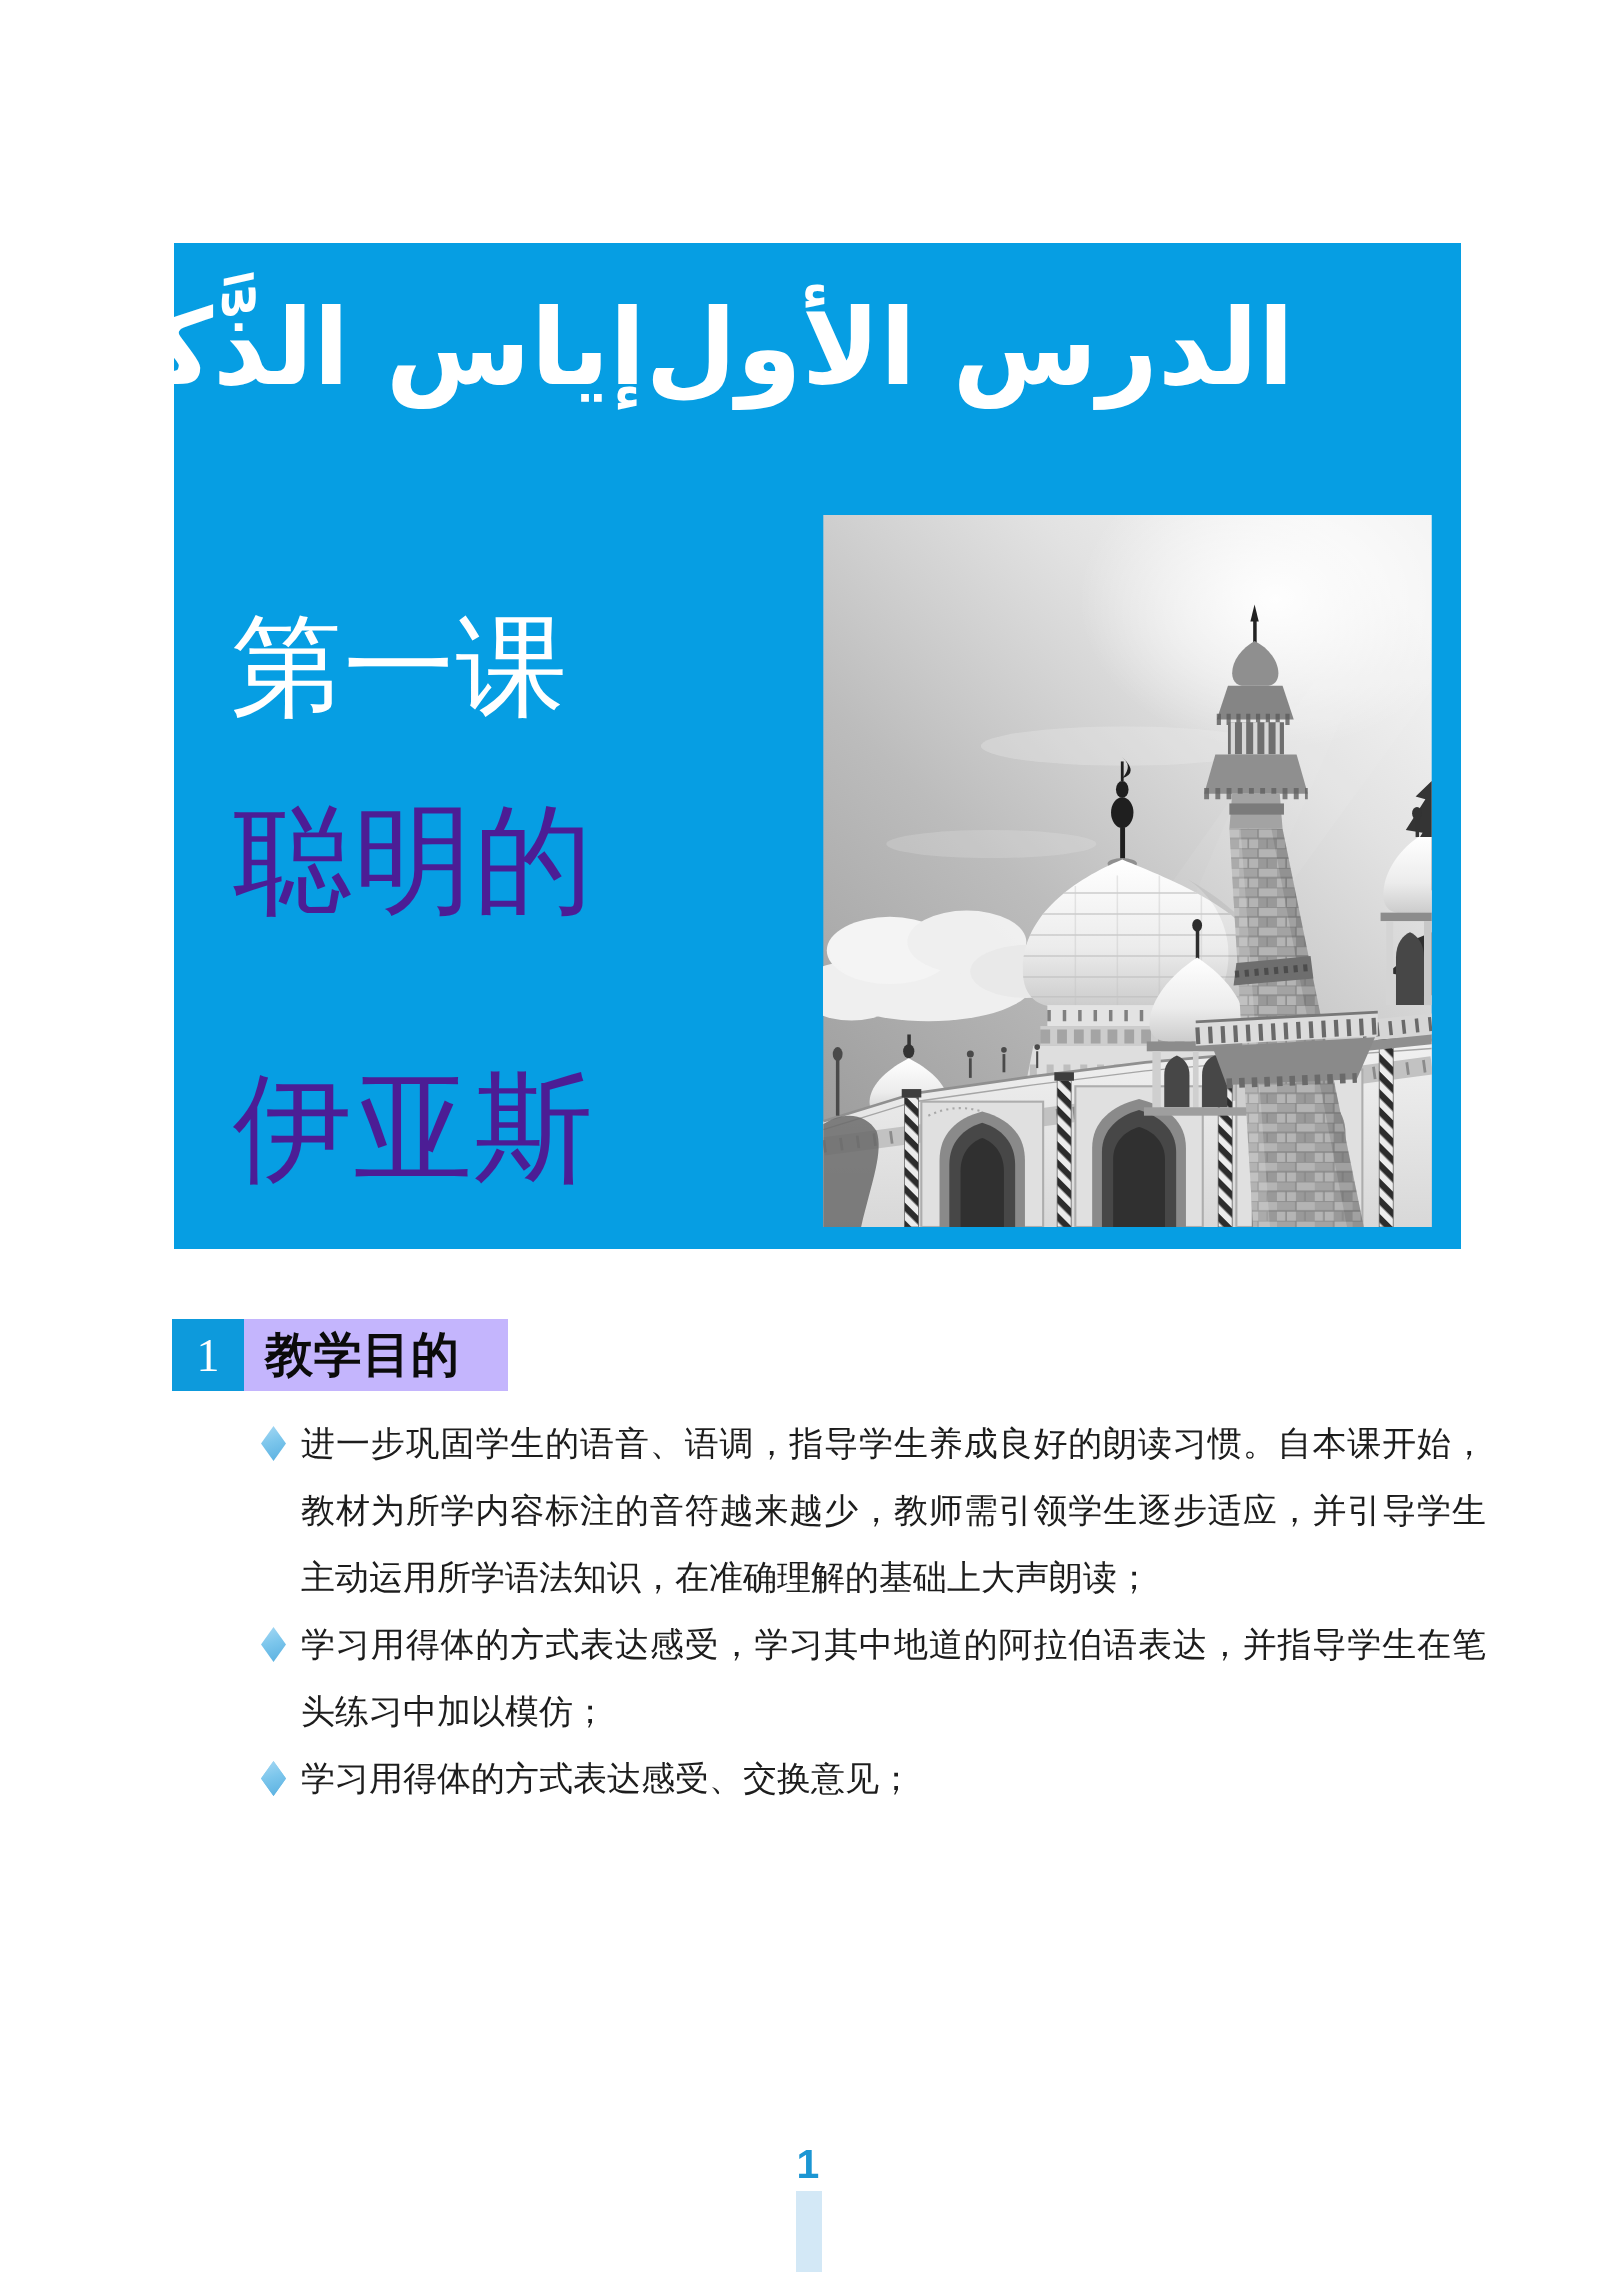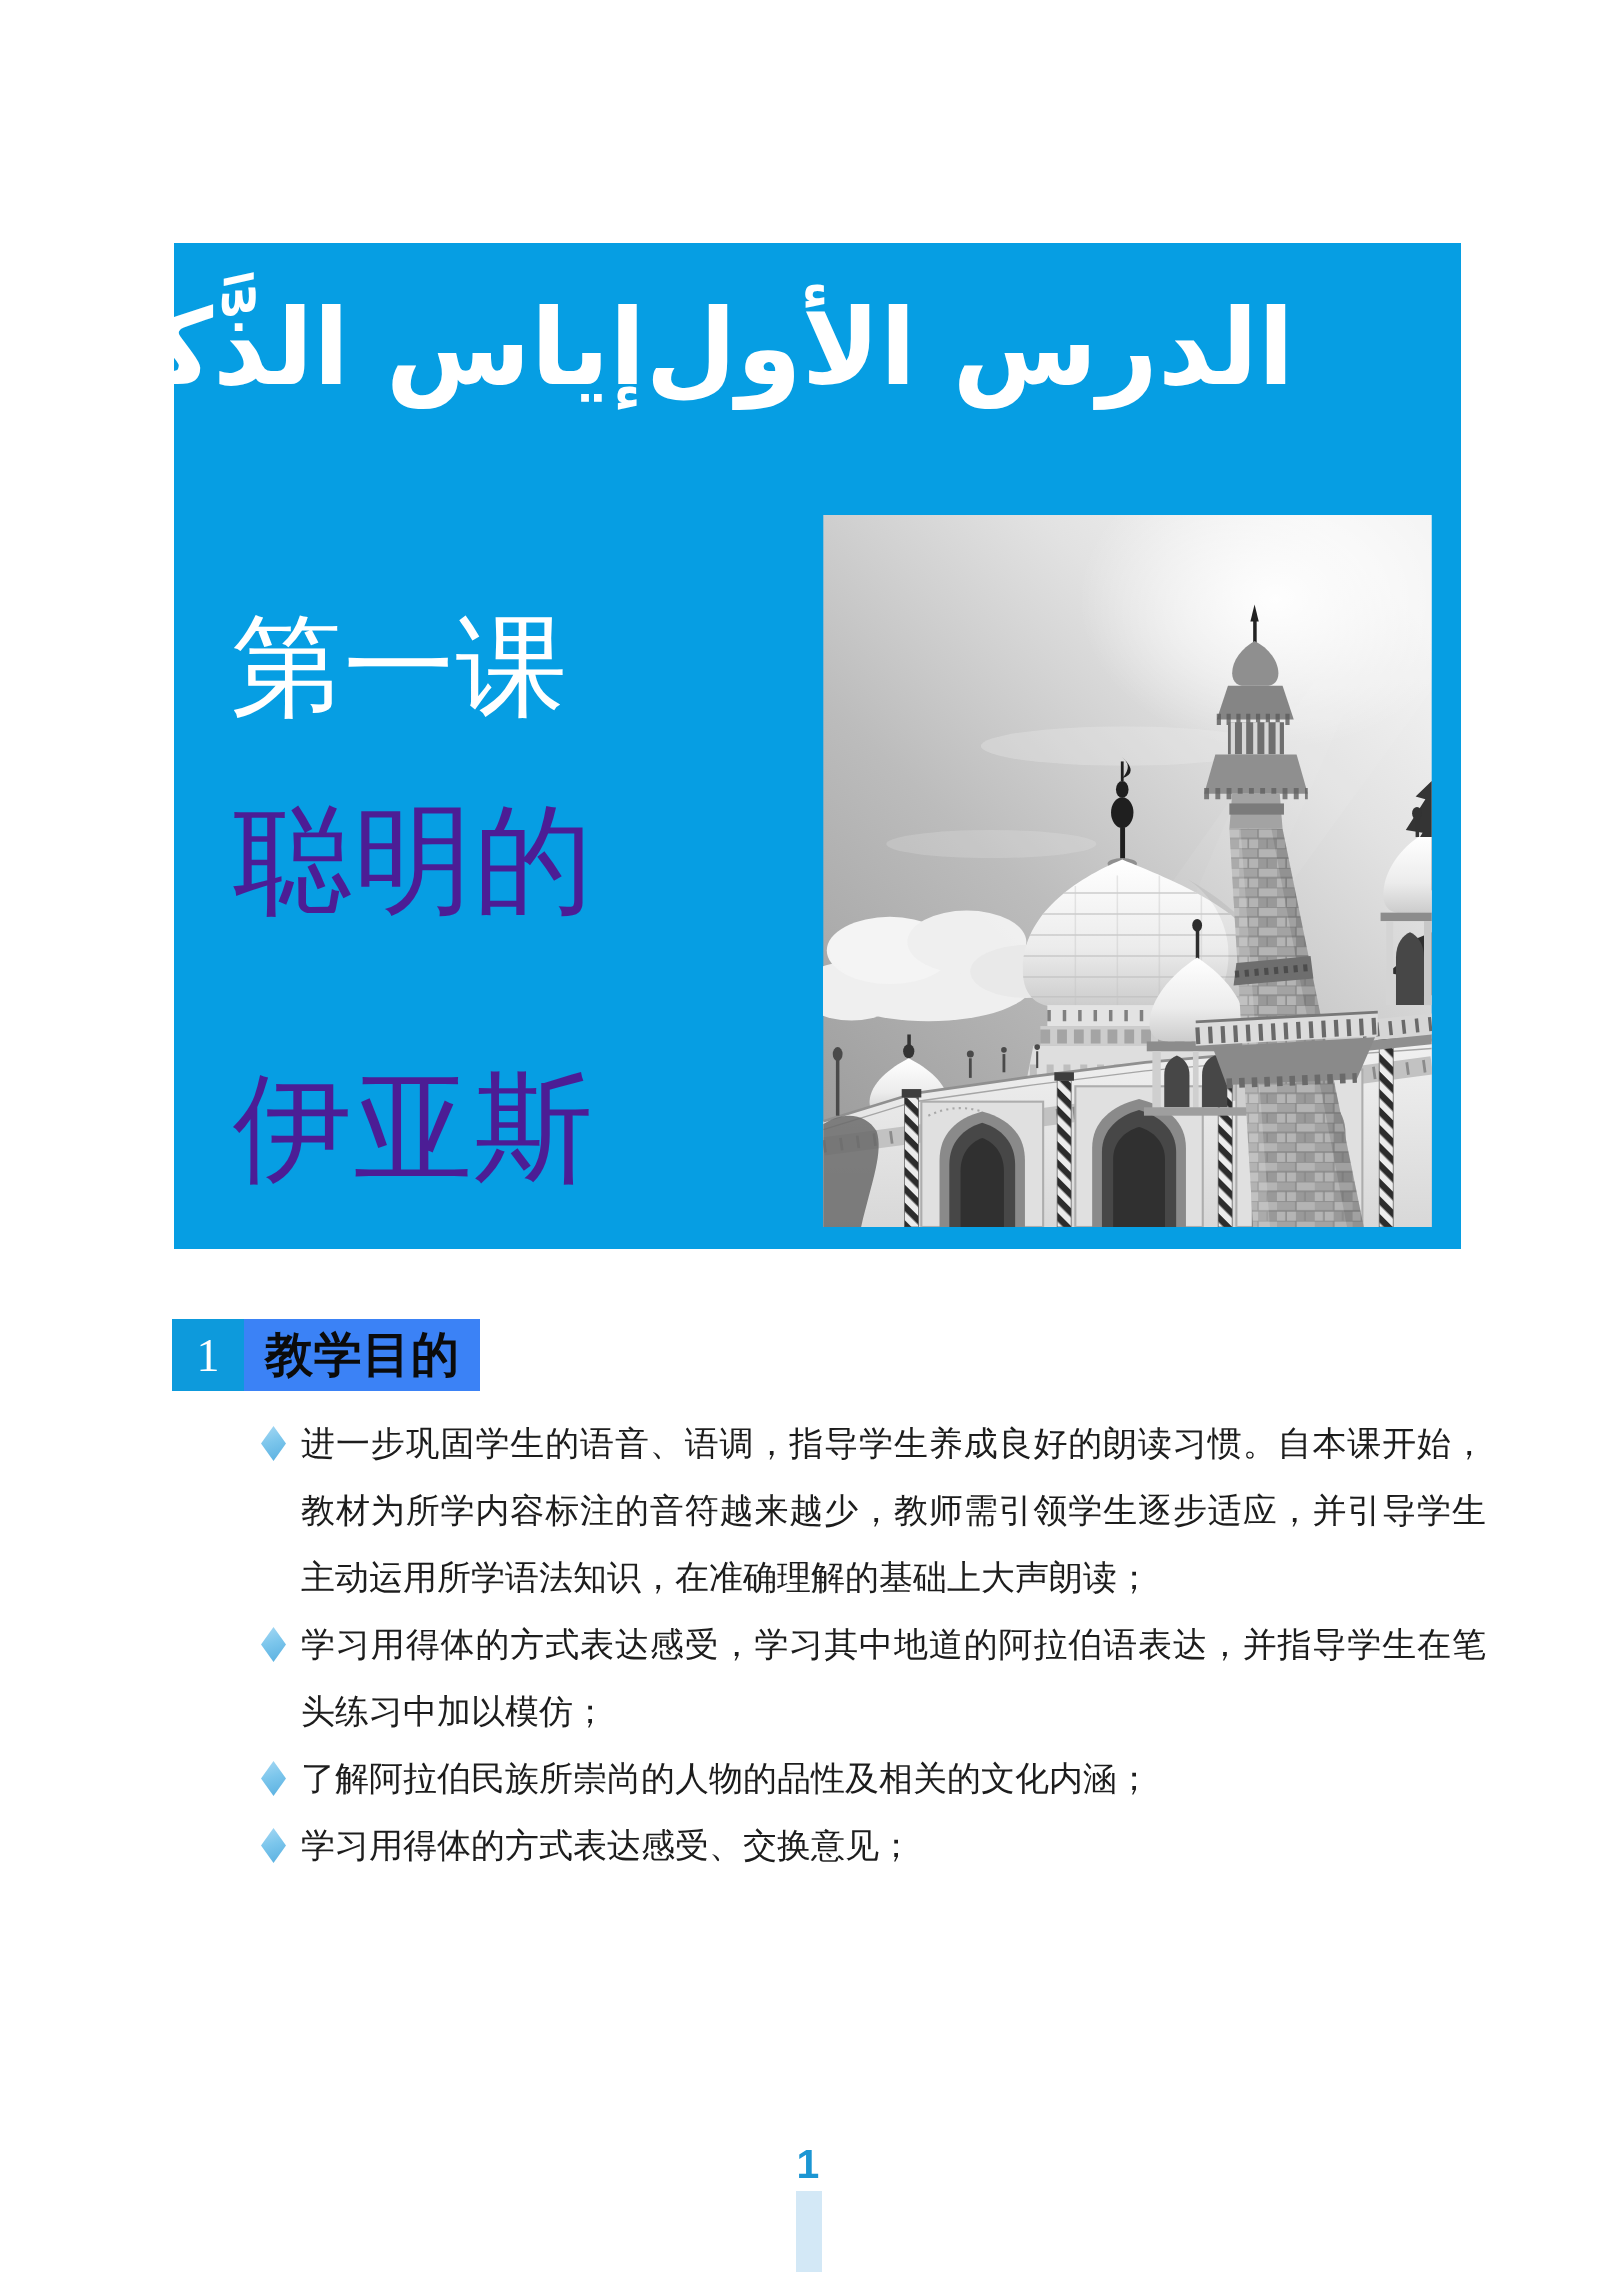--- a/index.html
+++ b/index.html
@@ -17,21 +17,21 @@
              font-size:111px;line-height:111px;letter-spacing:1.4px;}
   .cn-title{position:absolute;left:59px;top:550px;color:#4c1d95;
             font-family:"Liberation Sans","DejaVu Sans",sans-serif;font-weight:300;
             font-size:119px;line-height:134px;letter-spacing:1.4px;white-space:pre-line;}
   .photo{position:absolute;left:649px;top:272px;width:609px;height:712px;display:block;}
 
   
   .sec-num{position:absolute;left:172px;top:1319px;width:72px;height:72px;background:#0d9adc;
            color:#ffffff;font-family:"Liberation Serif",serif;font-size:46px;
            display:flex;align-items:center;justify-content:center;}
-  .sec-band{position:absolute;left:244px;top:1319px;width:236px;height:72px;background:#3b82f6;}
+  .sec-band{position:absolute;left:244px;top:1319px;width:264px;height:72px;background:#c4b5fd;}
   .sec-title{position:absolute;left:21px;top:0;height:72px;line-height:72px;
              font-size:48px;font-weight:bold;color:#0b0b0b;letter-spacing:0.7px;
              font-family:"Liberation Serif","DejaVu Serif",serif;white-space:nowrap;}
 
   
   .objectives{position:absolute;left:285px;top:1394px;width:1185px;margin:16px;padding:0;list-style:none;}
   .objectives li{position:relative;font-size:34px;line-height:67px;color:#1d1d1d;
                  text-align:justify;letter-spacing:0;}
   .diamond{position:absolute;left:-40px;top:16px;width:25px;height:35px;
            background:linear-gradient(160deg,#a8d9f4 0%,#7cc6ec 45%,#58afe0 100%);
@@ -253,21 +253,21 @@
   </div>
 
   <div class="sec-num">1</div>
   <div class="sec-band">
     <div class="sec-title">教学目的</div>
   </div>
 
   <ul class="objectives">
     <li><span class="diamond"></span><span>进一步巩固学生的语音、语调，指导学生养成良好的朗读习惯。自本课开始，教材为所学内容标注的音符越来越少，教师需引领学生逐步适应，并引导学生主动运用所学语法知识，在准确理解的基础上大声朗读；</span></li>
     <li><span class="diamond"></span><span>学习用得体的方式表达感受，学习其中地道的阿拉伯语表达，并指导学生在笔头练习中加以模仿；</span></li>
-    <li><span class="diamond"></span><span>了解阿拉伯民族所崇尚的人物的品性及相关的文化内涵；</span></li>
+    <li><span class="diamond"></span></li>
     <li><span class="diamond"></span><span>学习用得体的方式表达感受、交换意见；</span></li>
   </ul>
 
   <div class="page-num">1</div>
   <div class="page-tab"></div>
 
 </div>
 
 
 </body></html>

